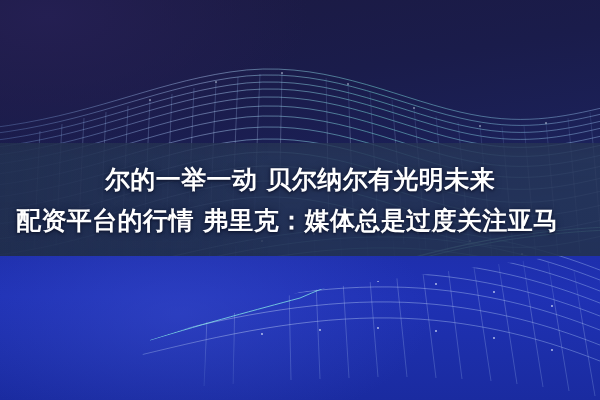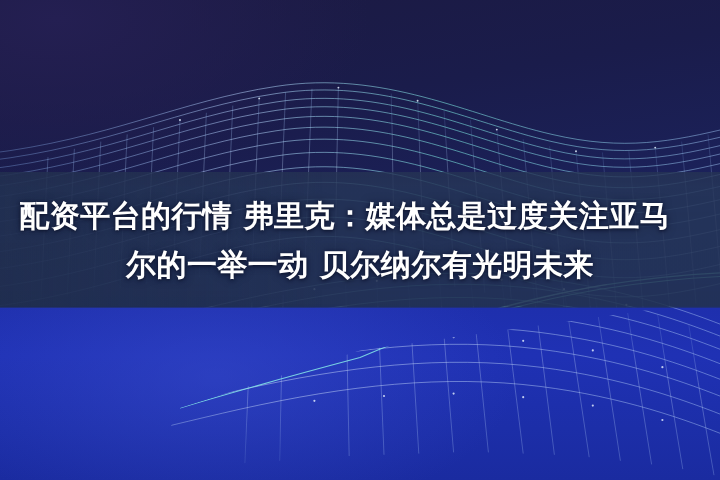--- a/index.html
+++ b/index.html
@@ -302,17 +302,17 @@
         <circle cx="494" cy="338" r="0.9"></circle>
           <circle cx="552" cy="350" r="0.9"></circle>
       </g>
     </g>
   </svg>
 
   <div class="band"></div>
   <div class="band-right-fade"></div>
 
   <div class="headline">
+    <div class="ln ln-2">尔的一举一动 贝尔纳尔有光明未来</div>
     <div class="ln ln-1">配资平台的行情 弗里克：媒体总是过度关注亚马</div>
-    <div class="ln ln-2">尔的一举一动 贝尔纳尔有光明未来</div>
   </div>
 
 </div>
 
 </body></html>

